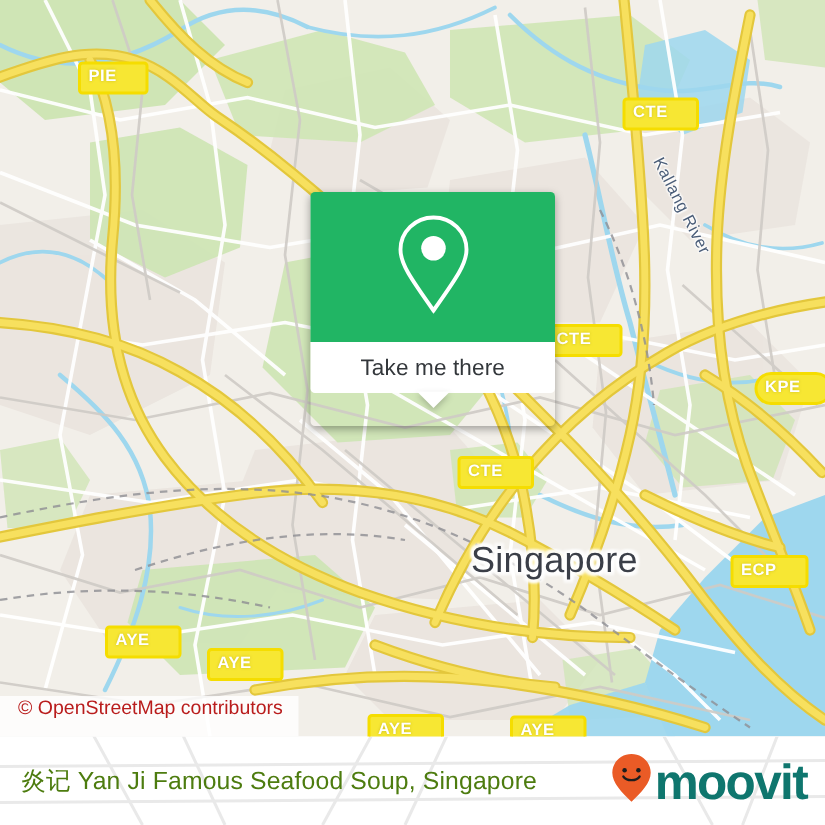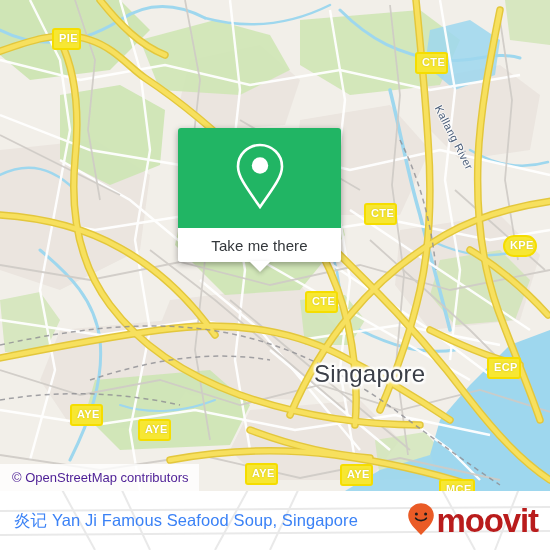--- a/index.html
+++ b/index.html
@@ -24,22 +24,22 @@
     left: 0; top: 0;
     width: 550px; height: 491px;
     background: #f2efe9;
     overflow: hidden;
   }
   .map-layer { position: absolute; left:0; top:0; width:550px; height:491px; }
 
   
   .card {
     position: absolute;
-    left: 178px; top: 128px;
-    width: 163px; height: 134px;
+    left: 207px; top: 128px;
+    width: 163px; height: 156px;
     border-radius: 3px;
     box-shadow: 0 2px 6px rgba(0,0,0,.35);
     overflow: visible;
     z-index: 40;
   }
   .card-top {
     position: absolute;
     left: 0; top: 0;
     width: 163px; height: 100px;
     background: #21b564;
@@ -78,25 +78,26 @@
   .shield {
     position: absolute;
     background: #f7e733;
     border: 2px solid #f5dd00;
     border-radius: 3px;
     color: #ffffff;
     font-size: 11px;
     font-weight: bold;
     letter-spacing: .4px;
     line-height: 1;
-    padding: 3px 1px 4px 5px;
+    padding: 3px 19px 4px 5px;
     text-shadow: 0 0 2px rgba(150,140,0,.45);
     z-index: 22;
     box-sizing: border-box;
     white-space: nowrap;
+    margin-top: 13px;
   }
 
   
   .place-label {
     position: absolute;
     font-size: 24px;
     color: #3b3f48;
     letter-spacing: .2px;
     text-shadow:
       -2px 0 2px #fff, 2px 0 2px #fff, 0 -2px 2px #fff, 0 2px 2px #fff,
@@ -113,58 +114,58 @@
     z-index: 23;
     white-space: nowrap;
   }
 
   
   .attribution {
     position: absolute;
     left: 0; top: 464px;
     height: 27px;
     padding: 0 10px 0 12px;
-    display: flex; align-items: center;
+    display: flex; align-items: flex-start;
     background: rgba(255,255,255,.80);
     font-size: 13px;
-    color: #4c1d95;
+    color: #b91c1c;
     z-index: 50;
     white-space: nowrap;
   }
 
   
   .footer {
     position: absolute;
     left: 0; top: 491px;
     width: 550px; height: 59px;
     background: #ffffff;
     overflow: hidden;
   }
   .footer-wm { position: absolute; left:0; top:0; width:550px; height:59px; }
   .footer-title {
     position: absolute;
     left: 14px; top: 50%;
     transform: translateY(-50%);
     font-size: 16.5px;
-    color: #3b82f6;
+    color: #4d7c0f;
     letter-spacing: .1px;
     white-space: nowrap;
     z-index: 3;
   }
   .brand {
     position: absolute;
     right: 12px; top: 50%;
     transform: translateY(-50%);
     display: flex; align-items: center;
     z-index: 3;
   }
   .brand-word {
     font-size: 33px;
     font-weight: bold;
-    color: #b91c1c;
+    color: #0f766e;
     letter-spacing: -1.1px;
     line-height: 1;
     margin-left: 1px;
   }
 </style>
 </head>
 <body>
 
 <div id="app">
 

